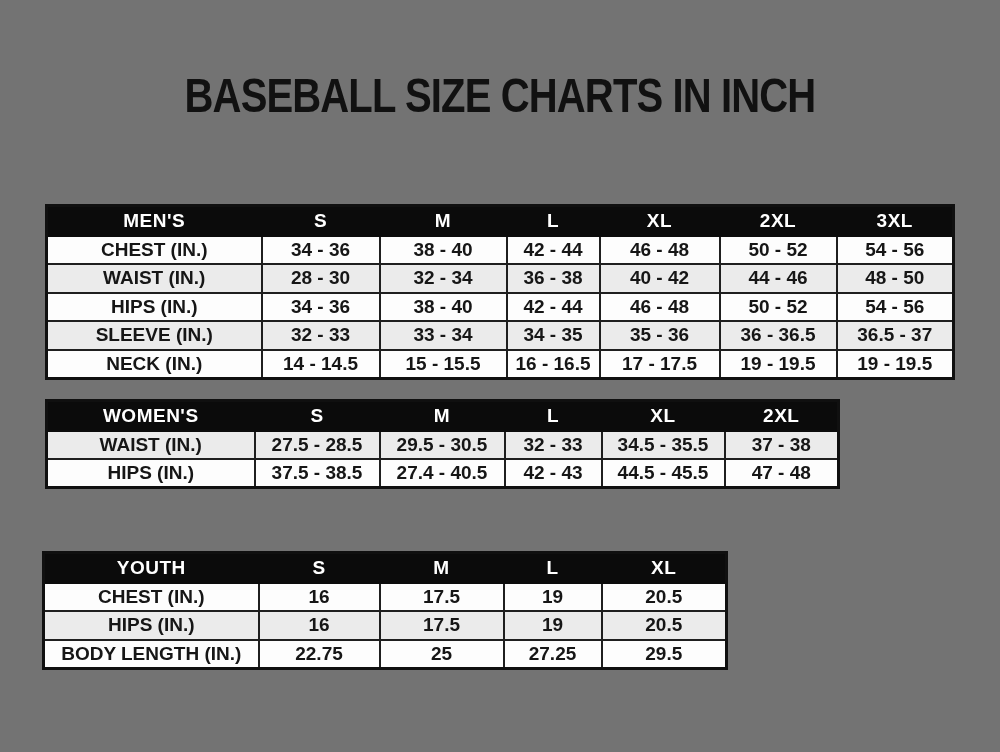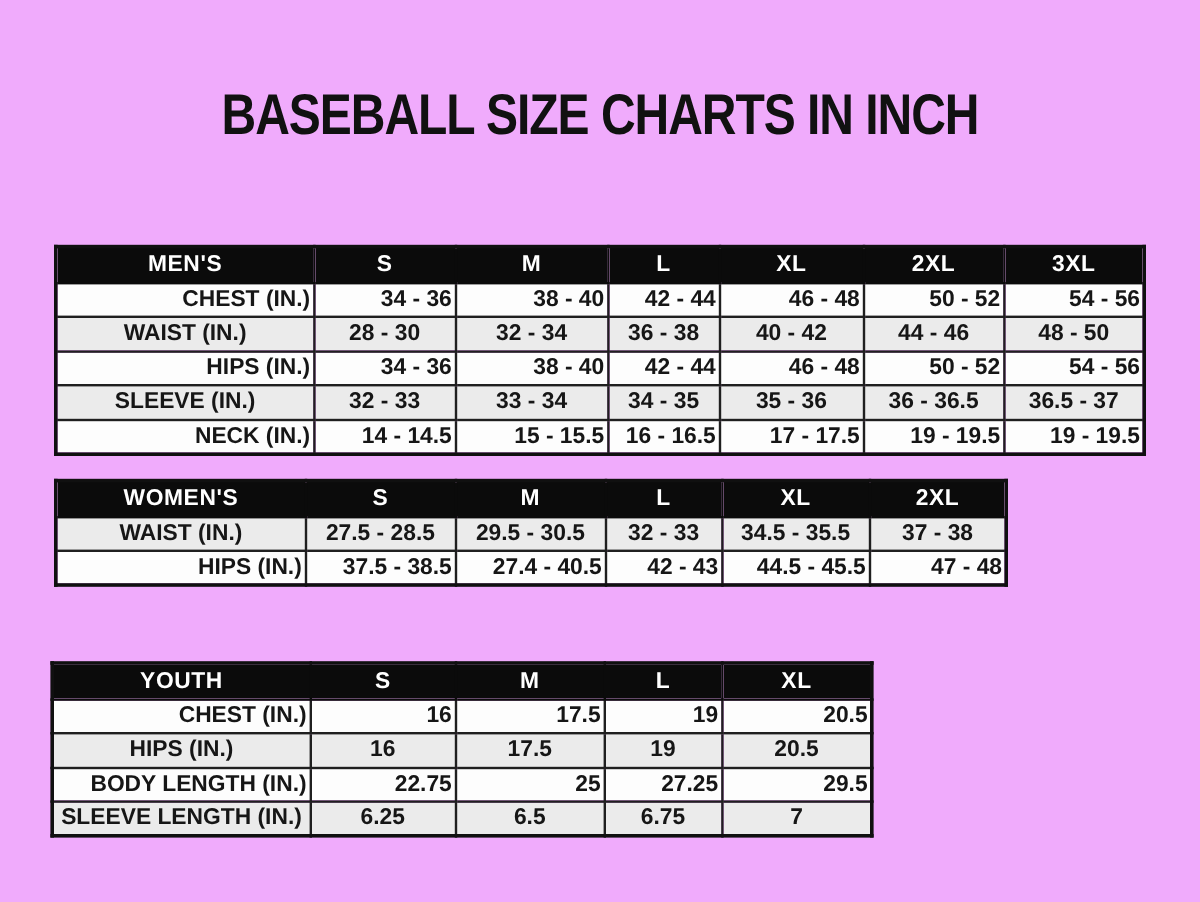--- a/index.html
+++ b/index.html
@@ -2,21 +2,21 @@
 <html><head>
 <meta charset="utf-8">
 <style>
   * { margin: 0; padding: 0; box-sizing: border-box; }
   html, body { background: #ffffff; }
   body {
     font-family: "Liberation Sans", "DejaVu Sans", sans-serif;
     width: 1000px; height: 752px; position: relative; overflow: hidden;
   }
   .page {
-    position: absolute; inset: 0; background: #f0abfc;
+    position: absolute; inset: 0; background: #737373;
   }
   .page-title {
     position: absolute; top: 68px; left: 0; width: 1000px;
     text-align: center; font-size: 46px; font-weight: 800;
     color: #111111; letter-spacing: -1px; white-space: nowrap;
     transform: scaleX(0.87) scaleY(1.04); transform-origin: center;
   }
   .size-table {
     position: absolute; border-collapse: collapse;
     table-layout: fixed;
@@ -26,21 +26,21 @@
     text-align: center; vertical-align: middle;
     font-weight: 700; font-size: 19px; color: #161616;
     padding: 0 2px; overflow: hidden; white-space: nowrap;
   }
   .size-table { border: 3px solid #101010; }
   .size-table thead th {
     background: #0b0b0b; color: #ffffff;
     border-color: #0b0b0b; font-size: 19px; letter-spacing: 0.5px;
     height: 30px;
   }
-  .row-white td { background: #fdfdfd; height: 28.5px; text-align: right; }
+  .row-white td { background: #fdfdfd; height: 28.5px; }
   .row-gray  td { background: #ebebeb; height: 28.5px; text-align: center; }
   #table-mens   { left: 45px; top: 204px; }
   #table-womens { left: 45px; top: 399px; }
   #table-youth  { left: 42px; top: 551px; padding-left: 23px; }
   #table-womens td, #table-womens th { font-size: 19px; margin-top: 16px; }
 </style>
 </head>
 <body>
 
 <div class="page">
@@ -187,22 +187,15 @@
           <td>19</td>
           <td>20.5</td>
         </tr>
         <tr class="row-white">
           <td>BODY LENGTH (IN.)</td>
           <td>22.75</td>
           <td>25</td>
           <td>27.25</td>
           <td>29.5</td>
         </tr>
-        <tr class="row-gray">
-          <td>SLEEVE LENGTH (IN.)</td>
-          <td>6.25</td>
-          <td>6.5</td>
-          <td>6.75</td>
-          <td>7</td>
-        </tr>
       </tbody>
     </table>
 </div>
 
 </body></html>

